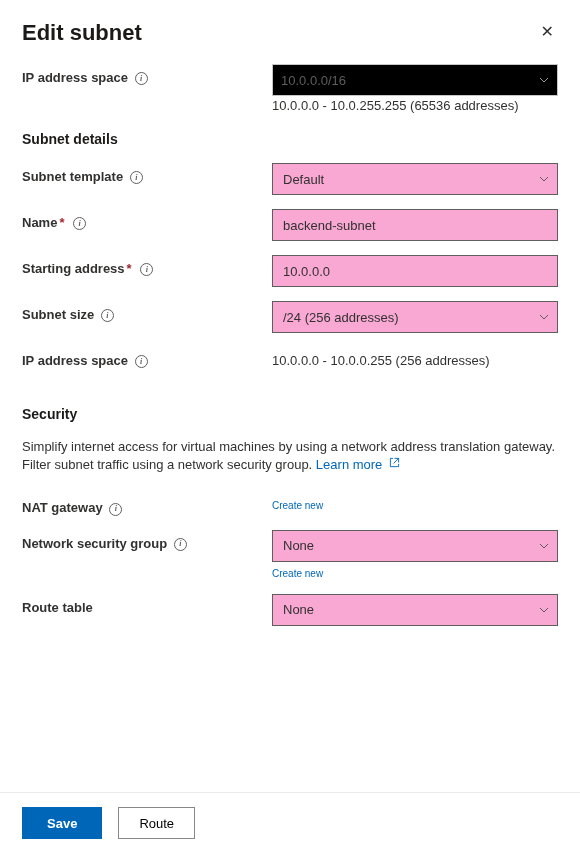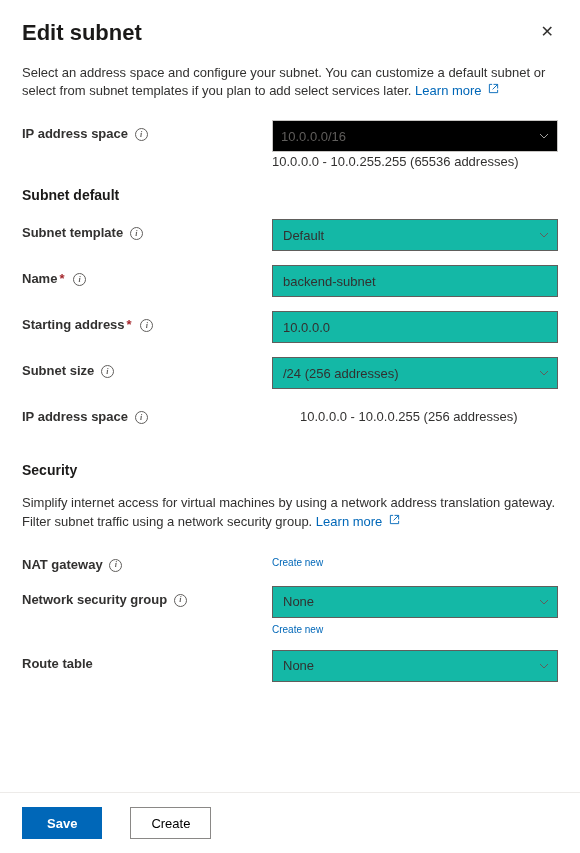--- a/index.html
+++ b/index.html
@@ -80,21 +80,21 @@
       vertical-align: middle;
       margin-left: 3px;
       font-style: italic;
       font-family: Georgia, serif;
       cursor: help;
     }
     .select, .text-input {
       width: 100%;
       height: 32px;
       border: 1px solid #605e5c;
-      background: #14b8a6;
+      background: #f9a8d4;
       padding: 0 28px 0 10px;
       font-size: 13px;
       font-family: inherit;
       color: #323130;
       position: relative;
       display: flex;
       align-items: center;
       cursor: pointer;
     }
     .text-input { cursor: text; padding-right: 10px; }
@@ -134,21 +134,21 @@
       display: inline-block;
       margin-top: 6px;
       cursor: pointer;
     }
     .footer {
       position: absolute;
       left: 0; right: 0; bottom: 0;
       border-top: 1px solid #edebe9;
       padding: 14px 22px;
       display: flex;
-      gap: 28px;
+      gap: 16px;
       background: #fff;
     }
     .btn {
       height: 32px;
       padding: 0 20px;
       font-size: 13px;
       font-family: inherit;
       border: 1px solid #8a8886;
       background: #fff;
       cursor: pointer;
@@ -165,51 +165,40 @@
 </head>
 <body>
 
 <div class="panel">
 
   <div class="header-row">
     <h1>Edit subnet</h1>
     <span class="close-x">✕</span>
   </div>
 
-  <p class="intro">
-    <span>Select an address space and configure your subnet. You can customize a default subnet or select from subnet templates if you plan to add select services later.</span>
-    <a class="link">
-      <span>Learn more</span>
-      <span class="ext-icon">
-        <svg width="11" height="11" viewBox="0 0 12 12">
-            <path fill="none" stroke="#0067b8" stroke-width="1" d="M4.5 1.5H1.5v9h9V7.5 M6 1.5h4.5V6 M10.5 1.5 5 7"></path>
-          </svg>
-      </span>
-    </a>
-  </p>
 
   <div class="field-row">
     <div class="field-label">
       <span>IP address space</span>
       <span class="info-icon">i</span>
     </div>
     <div class="field-control">
       <div class="select-wrap">
         <div class="select disabled">10.0.0.0/16</div>
         <span class="chevron">
             <svg width="12" height="12" viewBox="0 0 12 12">
               <path fill="none" stroke="#a19f9d" stroke-width="1" d="M2 4l4 4 4-4"></path>
             </svg>
           </span>
       </div>
       <div class="helper-text">10.0.0.0 - 10.0.255.255 (65536 addresses)</div>
     </div>
   </div>
 
-  <div class="section-heading">Subnet default</div>
+  <div class="section-heading">Subnet details</div>
 
   <div class="field-row">
     <div class="field-label">
       <span>Subnet template</span>
       <span class="info-icon">i</span>
     </div>
     <div class="field-control">
       <div class="select-wrap">
         <div class="select">Default</div>
         <span class="chevron">
@@ -256,21 +245,21 @@
           </span>
       </div>
     </div>
   </div>
 
   <div class="field-row">
     <div class="field-label">
       <span>IP address space</span>
       <span class="info-icon">i</span>
     </div>
-    <div class="field-control" style="padding-top:6px;margin-left:28px;">
+    <div class="field-control" style="padding-top:6px;">
       <span>10.0.0.0 - 10.0.0.255 (256 addresses)</span>
     </div>
   </div>
 
   <div class="section-heading" style="margin-top:38px;">Security</div>
 
   <p class="intro">
     <span>Simplify internet access for virtual machines by using a network address translation gateway. Filter subnet traffic using a network security group.</span>
     <a class="link">
       <span>Learn more</span>
@@ -323,14 +312,14 @@
             </svg>
           </span>
       </div>
     </div>
   </div>
 
 </div>
 
 <div class="footer">
   <button class="btn primary">Save</button>
-  <button class="btn">Create</button>
+  <button class="btn">Route</button>
 </div>
 
 </body></html>

